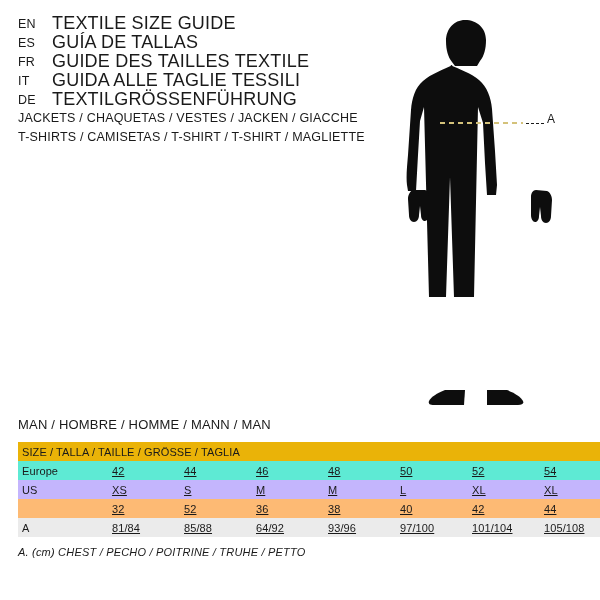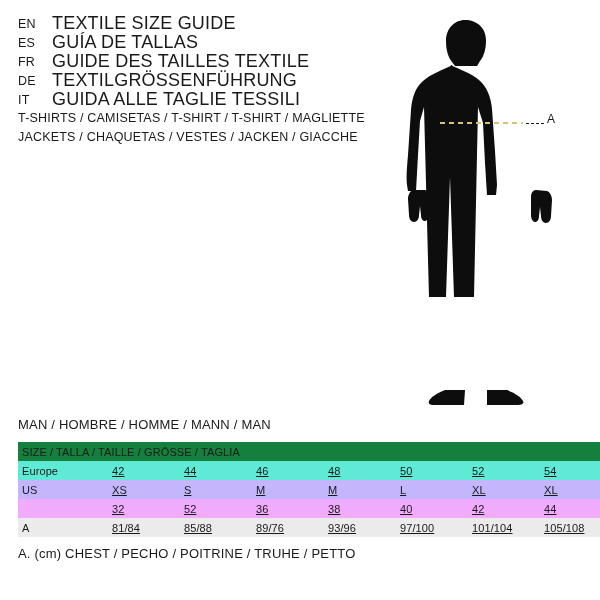--- a/index.html
+++ b/index.html
@@ -108,46 +108,47 @@
     font-size: 11px;
   }
   table.size-table td {
     padding: 0 0 0 4px;
     height: 19px;
     vertical-align: middle;
     letter-spacing: 0.1px;
     white-space: nowrap;
   }
   tr.row-head td {
-    background: #15803d;
+    background: #eab308;
     font-size: 11px;
     text-align: right;
   }
   tr.row-a td {
     background: #5eead4;
   }
   tr.row-b td {
     background: #c4b5fd;
   }
   tr.row-c td {
-    background: #f0abfc;
+    background: #fdba74;
   }
   tr.row-d td {
     background: #ebebeb;
   }
   td.c-label { width: 86px; }
   td.c-val { width: 68px; text-align: left; text-decoration: underline; }
 
   .footnote {
     position: absolute;
     left: 18px;
     top: 546px;
-    font-size: 13px;
-    letter-spacing: 0.2px;
-    white-space: nowrap;
+    font-size: 11px;
+    letter-spacing: 0.2px;
+    white-space: nowrap;
+    font-style: italic;
   }
 </style>
 </head>
 <body>
 
 <div class="page">
 
   <div class="lang-block">
     <div class="lang-row">
       <span class="lang-code">EN</span>
@@ -155,32 +156,32 @@
     </div>
     <div class="lang-row">
       <span class="lang-code">ES</span>
       <span class="lang-title">GUÍA DE TALLAS</span>
     </div>
     <div class="lang-row">
       <span class="lang-code">FR</span>
       <span class="lang-title">GUIDE DES TAILLES TEXTILE</span>
     </div>
     <div class="lang-row">
+      <span class="lang-code">IT</span>
+      <span class="lang-title">GUIDA ALLE TAGLIE TESSILI</span>
+    </div>
+    <div class="lang-row">
       <span class="lang-code">DE</span>
       <span class="lang-title">TEXTILGRÖSSENFÜHRUNG</span>
     </div>
-    <div class="lang-row">
-      <span class="lang-code">IT</span>
-      <span class="lang-title">GUIDA ALLE TAGLIE TESSILI</span>
-    </div>
   </div>
 
   <div class="garment-lines">
+    <div class="garment-line">JACKETS / CHAQUETAS / VESTES / JACKEN / GIACCHE</div>
     <div class="garment-line">T-SHIRTS / CAMISETAS / T-SHIRT / T-SHIRT / MAGLIETTE</div>
-    <div class="garment-line">JACKETS / CHAQUETAS / VESTES / JACKEN / GIACCHE</div>
   </div>
 
   <div class="figure-wrap">
     <svg width="195" height="395" viewBox="0 0 195 395" xmlns="http://www.w3.org/2000/svg">
       <g fill="#0d0d0d">
 
         <path d="M70 10 c-11 0 -19 9 -19 21 0 9 2 16 6 21 l3 4 h22 l3 -5 c4 -5 6 -12 6 -21 0 -12 -9 -20 -21 -20 z"></path>
 
         <path d="M58 55 c-9 4 -22 9 -30 16 -8 7 -11 17 -12 29 l-3 45 c-1 12 -2 22 -1 30 l1 6 h8 l2 -36 2 -34 4 -14 5 190 h17 l4 -120 4 120 h20 l4 -190 5 16 2 40 2 32 h9 l1 -10 -2 -34 -3 -42 c-1 -12 -5 -22 -13 -29 -8 -7 -20 -11 -29 -15 z"></path>
 
@@ -244,21 +245,21 @@
           <td class="c-val">38</td>
           <td class="c-val">40</td>
           <td class="c-val">42</td>
           <td class="c-val">44</td>
 
         </tr>
         <tr class="row-d">
           <td class="c-label">A</td>
           <td class="c-val">81/84</td>
           <td class="c-val">85/88</td>
-          <td class="c-val">89/76</td>
+          <td class="c-val">64/92</td>
           <td class="c-val">93/96</td>
           <td class="c-val">97/100</td>
           <td class="c-val">101/104</td>
           <td class="c-val">105/108</td>
 
         </tr>
       </tbody>
     </table>
   </div>
 

